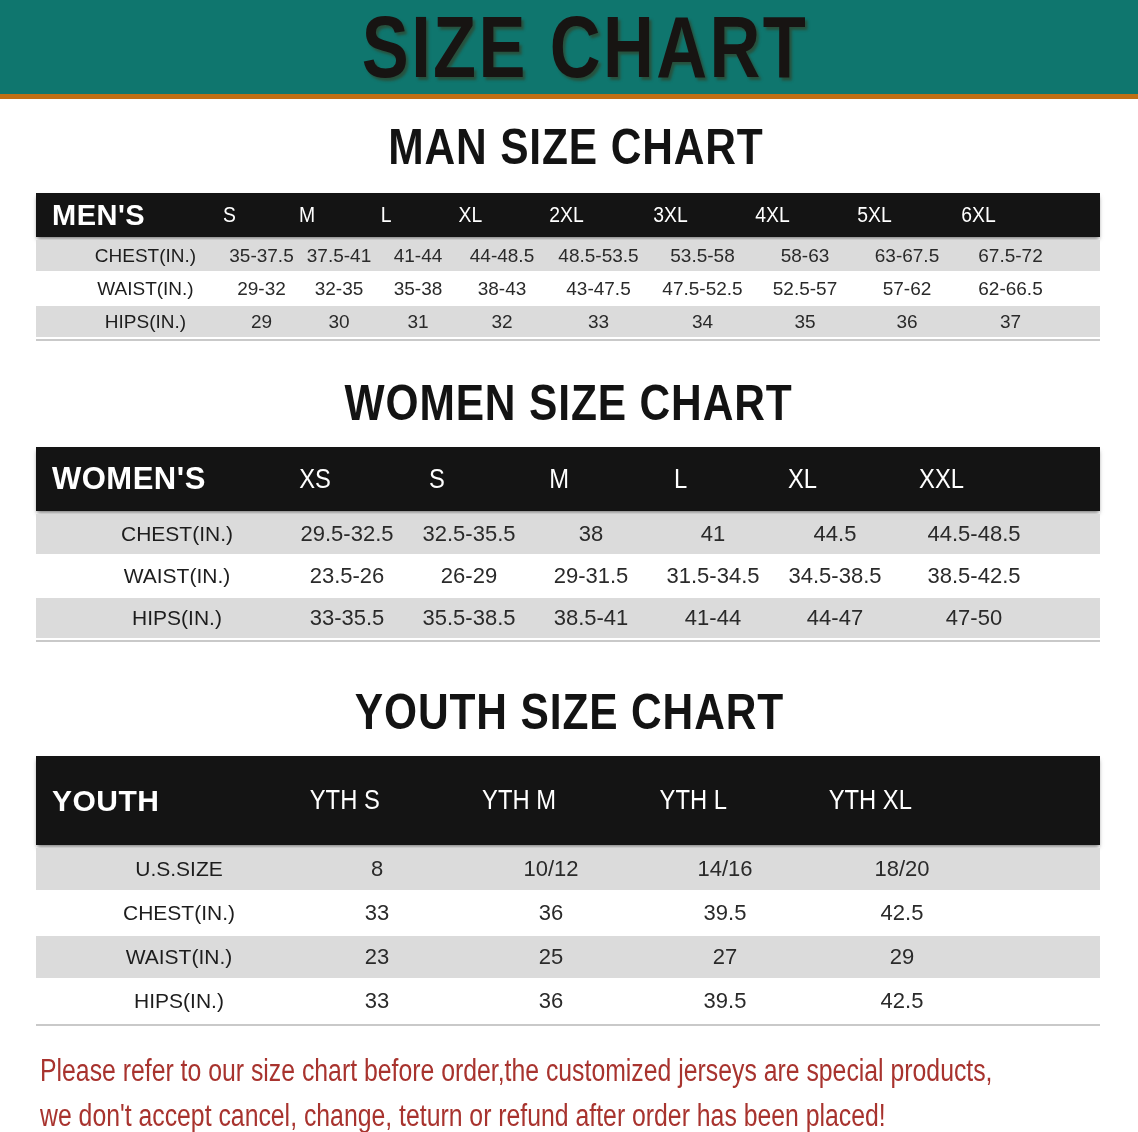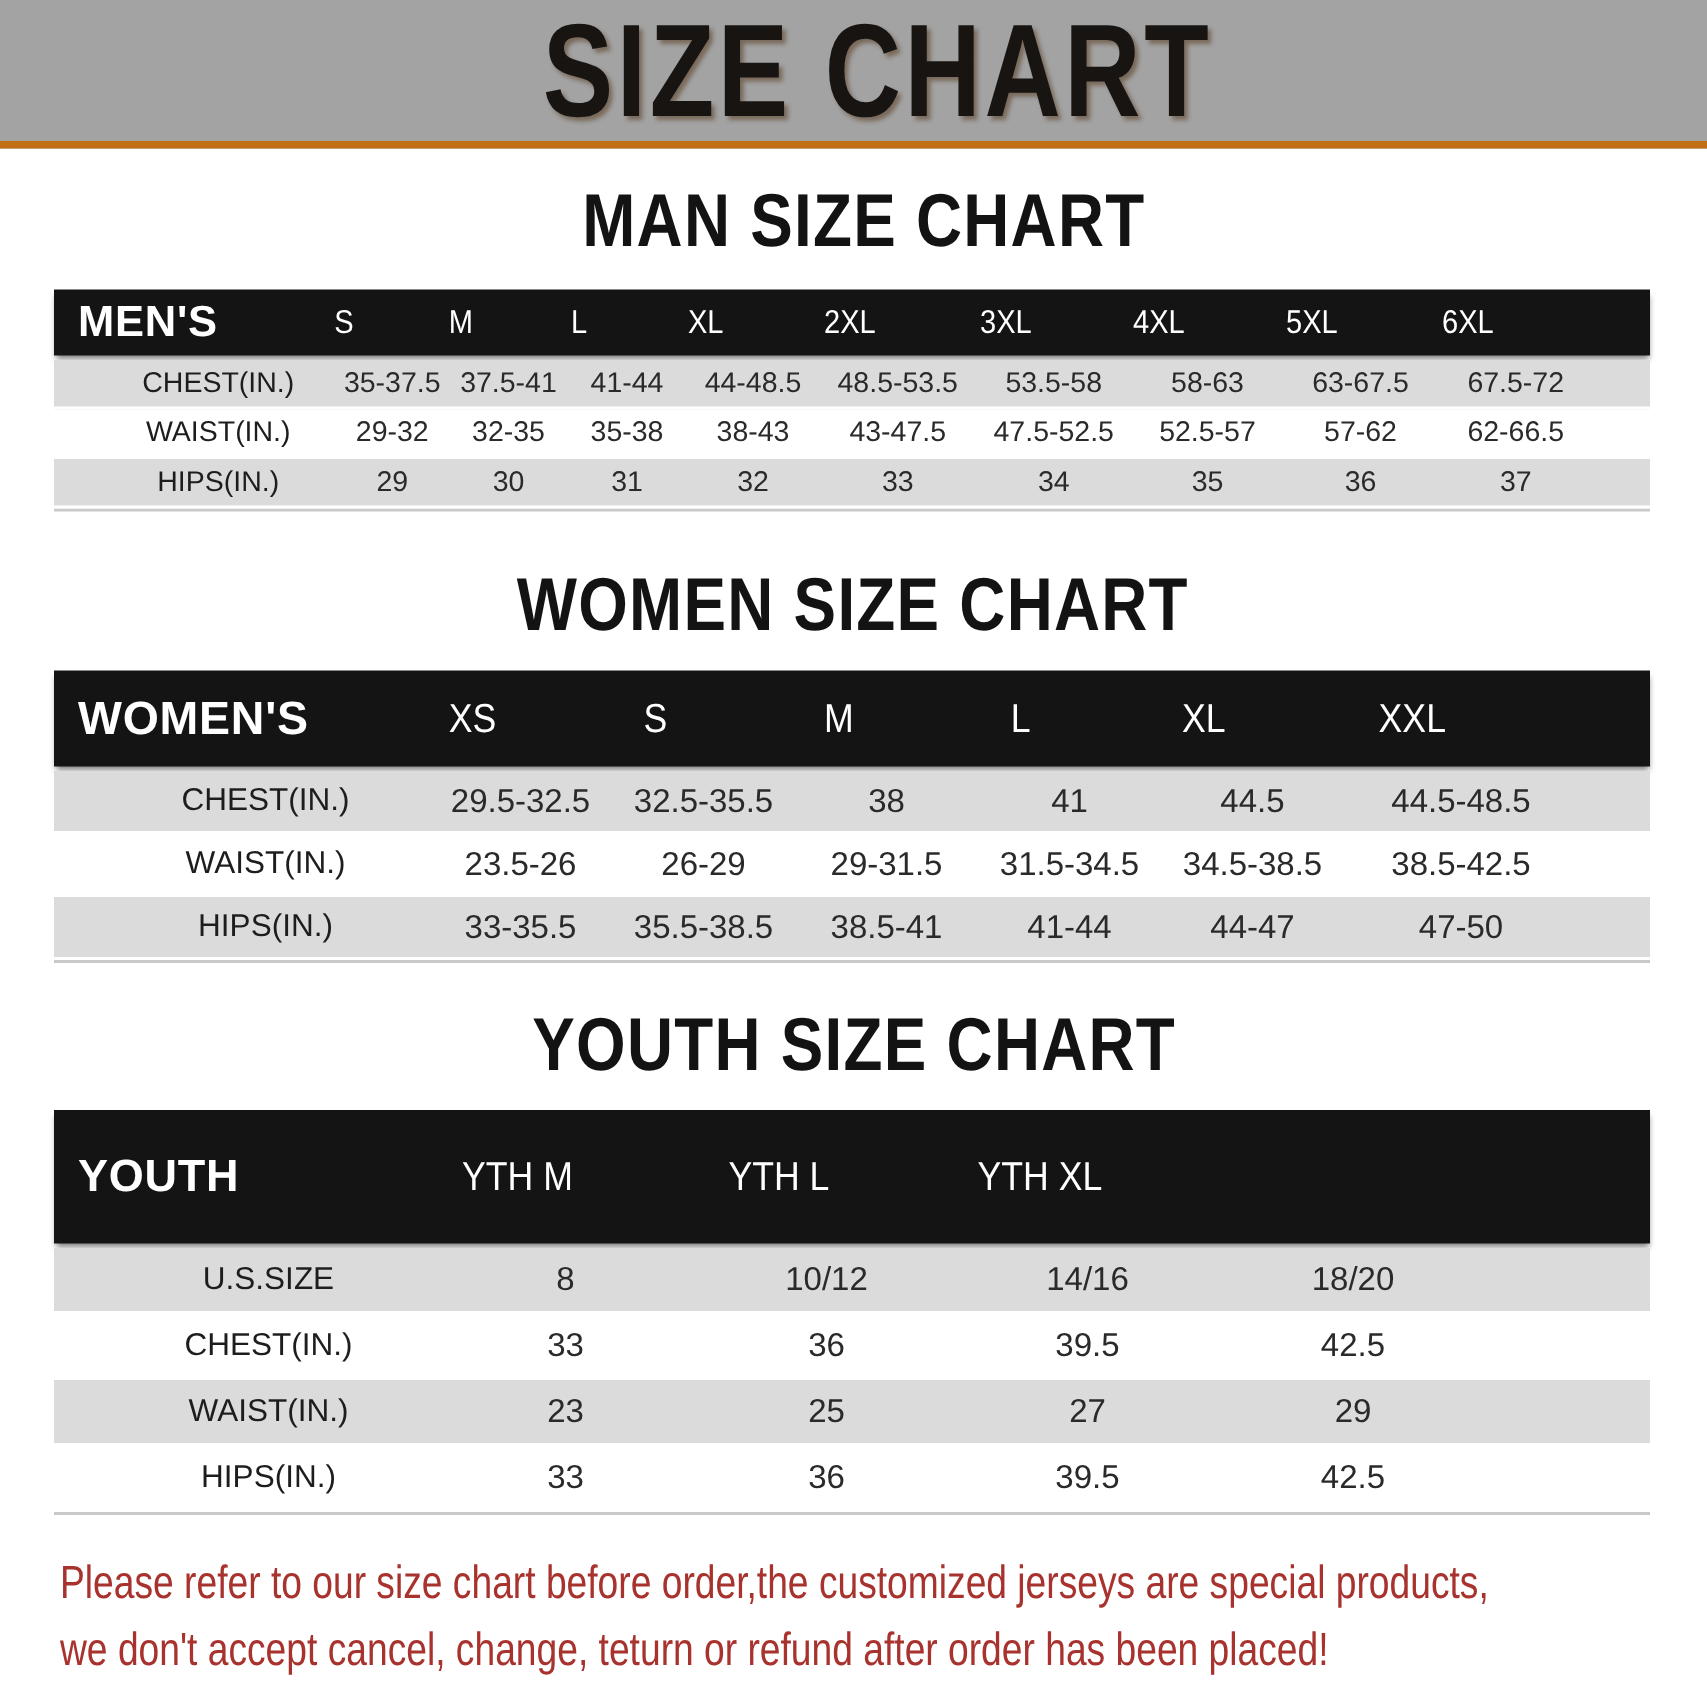--- a/index.html
+++ b/index.html
@@ -1,32 +1,32 @@
 <!DOCTYPE html>
 <html><head>
 <meta charset="utf-8">
 <style>
   * { box-sizing: border-box; margin: 0; padding: 0; }
   html, body { width: 1138px; height: 1132px; overflow: hidden; background: #ffffff;
     font-family: "Liberation Sans", sans-serif; }
 
   
-  .banner { width: 100%; height: 99px; background: #a3a3a3; border-bottom: 5px solid #C06F15;
+  .banner { width: 100%; height: 99px; background: #0f766e; border-bottom: 5px solid #C06F15;
     display: flex; align-items: center; justify-content: center; padding-left: 31px; }
   .banner-title { display: inline-block; transform: scaleX(0.80); font-weight: bold;
     font-size: 88px; letter-spacing: 3px; color: #171412; line-height: 1;
     text-shadow: 3px 3px 3px rgba(70,35,0,0.45); white-space: nowrap; }
 
   
   .sec-title { text-align: center; }
   .sec-title .cond { display: inline-block; transform: scaleX(0.85); font-weight: bold;
     font-size: 50px; line-height: 52px; letter-spacing: 1px; color: #131313; white-space: nowrap; }
   .t-men   { margin-top: 22px; margin-bottom: 20px; padding-left: 14px; }
   .t-women { margin-top: 36px; margin-bottom: 18px; text-align: center; }
-  .t-youth { margin-top: 28px; margin-bottom: 18px; }
+  .t-youth { margin-top: 44px; margin-bottom: 18px; }
 
   
   .tbl { margin-left: 36px; width: 1064px; border-bottom: 2px solid #c9c9c9; }
   .hdr { background: #141414; color: #ffffff; align-items: center;
     box-shadow: 0 3px 4px -1px rgba(0,0,0,0.5); margin-bottom: 3px; }
   .hcell { text-align: center; white-space: nowrap; }
   .hcell .cond { display: inline-block; transform: scaleX(0.88); white-space: nowrap; }
   .hcell.first { text-align: left; padding-left: 16px; font-weight: bold; letter-spacing: 0.5px; }
 
   .row { align-items: center; border-bottom: 2px solid #ffffff; color: #2a2a2a; padding-left: 32px; }
@@ -167,20 +167,21 @@
   </div>
 </div>
 
 <div class="section youth">
   <div class="sec-title t-youth">
     <span class="cond">YOUTH SIZE CHART</span>
   </div>
   <div class="tbl">
     <div class="hdr youth-grid">
       <div class="hcell first">YOUTH</div>
+      <div class="hcell"><span class="cond">YTH S</span></div>
       <div class="hcell"><span class="cond">YTH M</span></div>
       <div class="hcell"><span class="cond">YTH L</span></div>
       <div class="hcell"><span class="cond">YTH XL</span></div>
     </div>
     <div class="row shade youth-grid">
       <div class="cell label">U.S.SIZE</div>
       <div class="cell">8</div>
       <div class="cell">10/12</div>
       <div class="cell">14/16</div>
       <div class="cell">18/20</div>

